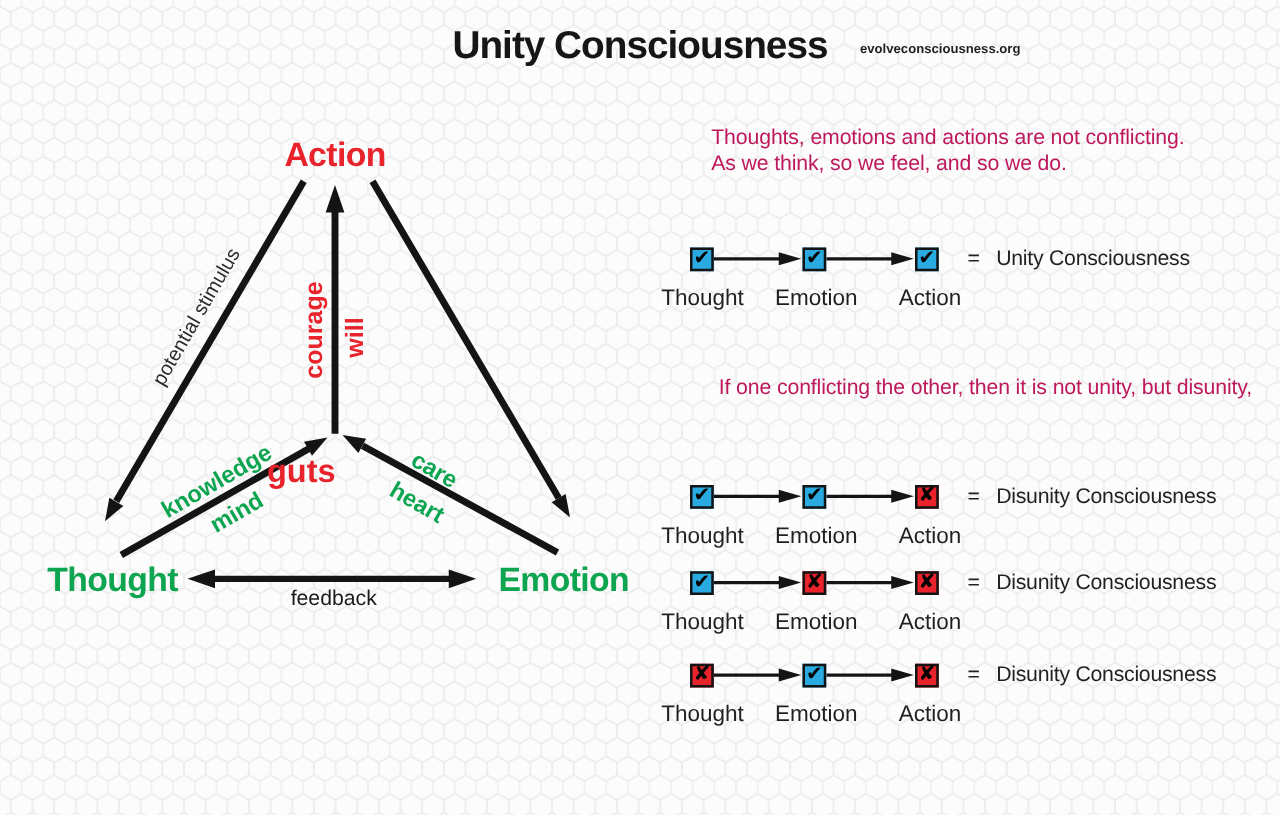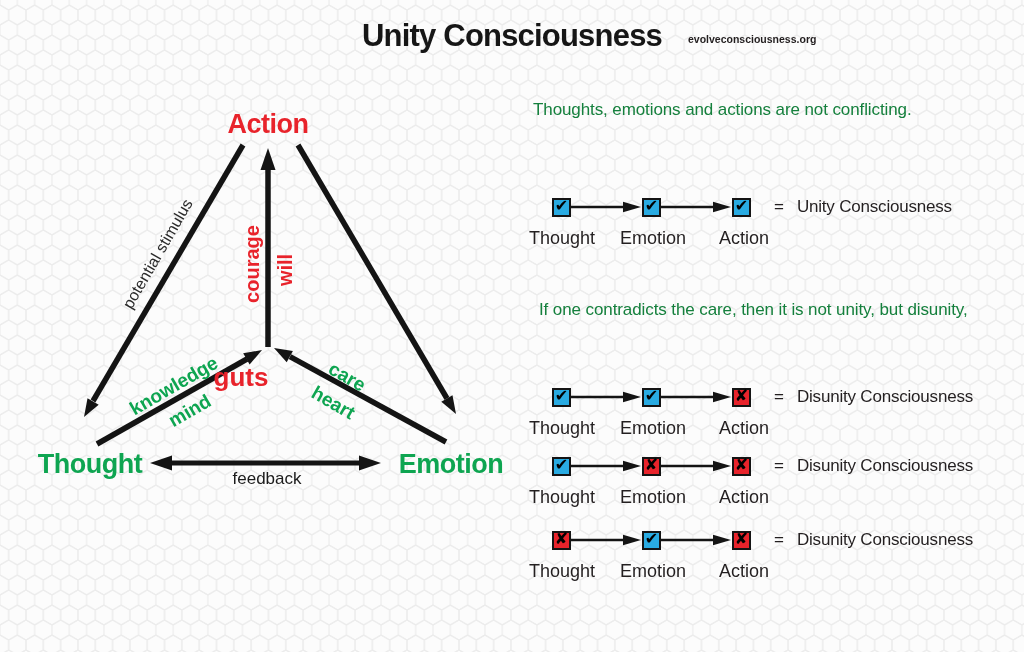--- a/index.html
+++ b/index.html
@@ -13,21 +13,21 @@
   .title{font-size:31px;font-weight:bold;letter-spacing:-0.8px;color:#161616;}
   .site{font-size:10.5px;font-weight:bold;color:#231F20;text-align:right;}
   .node{font-size:27px;font-weight:bold;letter-spacing:-0.5px;}
   .red{color:#E8232B;}
   .green{color:#0EA551;}
   .edge{font-size:19px;font-weight:bold;}
   .plain{font-size:16px;font-weight:400;color:#2b2b2b;}
   .feedback{font-size:17px;color:#1b1b1b;}
 
   
-  .para{position:absolute;font-size:17px;line-height:21px;letter-spacing:-0.1px;color:#15803d;}
+  .para{position:absolute;font-size:17px;line-height:21px;letter-spacing:-0.1px;color:#be185d;margin-left:36px;}
   .crow{position:absolute;left:552px;display:flex;align-items:center;height:20px;}
   .cbox{position:relative;width:15px;height:15px;border:2.5px solid #141414;
         display:flex;align-items:center;justify-content:center;flex:0 0 auto;box-sizing:content-box;}
   .state-check{background:#29ABE2;}
   .state-x{background:#E8232B;}
   .glyph{font-family:"DejaVu Sans",sans-serif;font-size:16px;font-weight:bold;color:#000;
          line-height:1;transform:translateY(-1px);}
   .rarrow{display:block;flex:0 0 auto;}
   .rarrow line{stroke:#141414;stroke-width:2.6;}
   .rarrow polygon{fill:#141414;}
@@ -105,20 +105,21 @@
     <div class="tlabel edge red" style="left:285px;top:270px;font-size:20px;transform:translate(-50%,-50%) rotate(-90deg);">will</div>
     <div class="tlabel edge red" style="left:241px;top:377px;font-size:26px;transform:translate(-50%,-50%);">guts</div>
     <div class="tlabel edge green" style="left:174px;top:386px;transform:translate(-50%,-50%) rotate(-30deg);">knowledge</div>
     <div class="tlabel edge green" style="left:190px;top:411px;transform:translate(-50%,-50%) rotate(-30deg);">mind</div>
     <div class="tlabel edge green" style="left:347px;top:377px;transform:translate(-50%,-50%) rotate(30deg);">care</div>
     <div class="tlabel edge green" style="left:333px;top:403px;transform:translate(-50%,-50%) rotate(30deg);">heart</div>
     <div class="tlabel feedback" style="left:267px;top:479px;transform:translate(-50%,-50%);text-align:right;">feedback</div>
 
     <div class="para" style="left:533px;top:99px;">
       <div>Thoughts, emotions and actions are not conflicting.</div>
+      <div>As we think, so we feel, and so we do.</div>
     </div>
 
     <div class="crow" style="top:197px;">
       <span class="cbox state-check">
           <span class="glyph">✔</span>
         </span>
       <svg class="rarrow" width="71" height="14" viewBox="0 0 71 14">
           <line x1="0" y1="7" x2="55" y2="7"></line>
           <polygon points="70,7 52,1.8 52,12.2"></polygon>
         </svg>
@@ -135,21 +136,21 @@
       <span class="eq">=</span>
       <span class="result">Unity Consciousness</span>
     </div>
     <div class="crow-labels" style="top:228px;">
       <span style="left:10px;">Thought</span>
       <span style="left:101px;">Emotion</span>
       <span style="left:192px;">Action</span>
     </div>
 
     <div class="para" style="left:539px;top:299px;">
-      <div>If one contradicts the care, then it is not unity, but disunity,</div>
+      <div>If one conflicting the other, then it is not unity, but disunity,</div>
     </div>
 
     <div class="crow" style="top:387px;">
       <span class="cbox state-check">
           <span class="glyph">✔</span>
         </span>
       <svg class="rarrow" width="71" height="14" viewBox="0 0 71 14">
           <line x1="0" y1="7" x2="55" y2="7"></line>
           <polygon points="70,7 52,1.8 52,12.2"></polygon>
         </svg>

